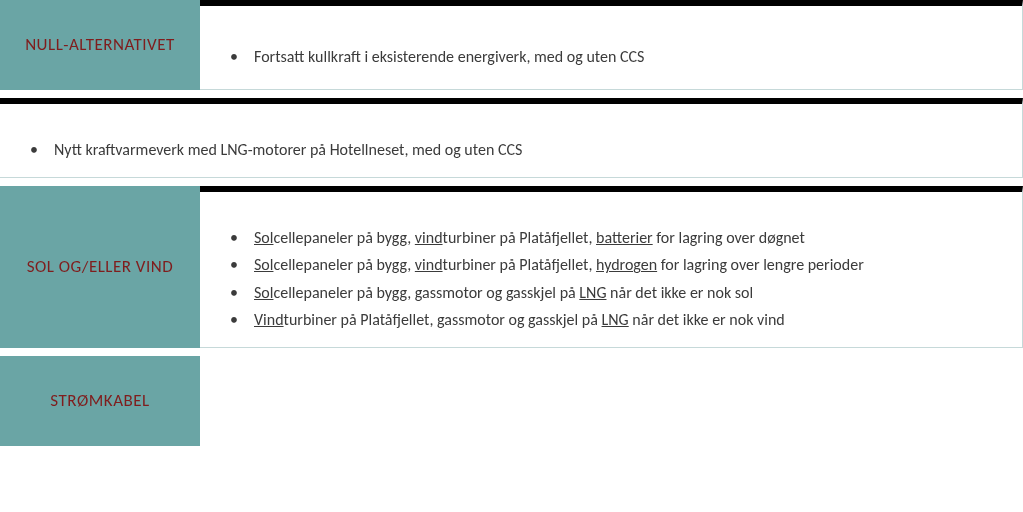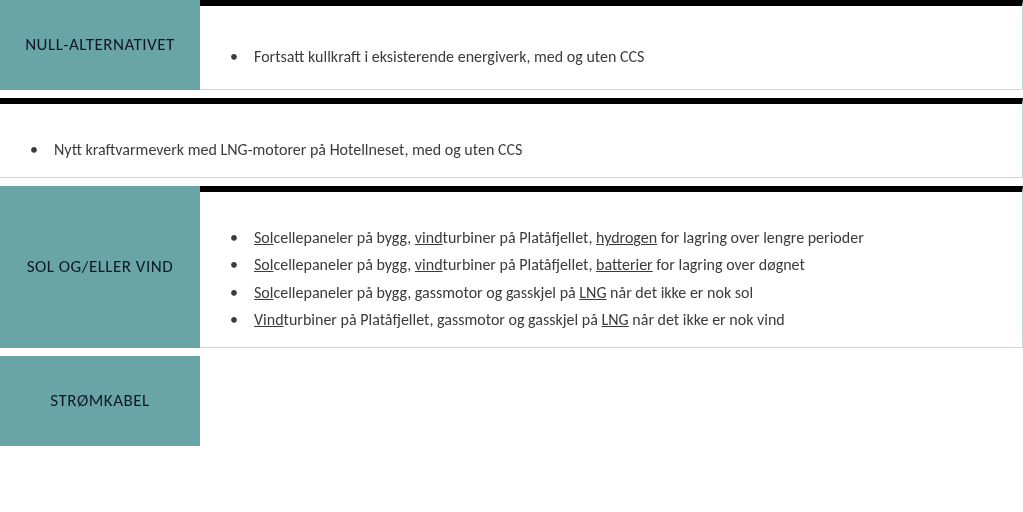--- a/index.html
+++ b/index.html
@@ -5,21 +5,21 @@
   * { box-sizing: border-box; margin: 0; padding: 0; }
   body {
     font-family: "Segoe UI", Calibri, Arial, sans-serif;
     background: #fff;
     width: 1023px;
     padding: 0;
   }
   .row { display: flex; width: 100%; margin-bottom: 8px; }
   .label-cell {
     background: #6aa5a5;
-    color: #0f172a;
+    color: #7f1d1d;
     width: 200px;
     min-height: 90px;
     display: flex;
     align-items: center;
     justify-content: center;
     text-align: center;
     font-size: 17px;
     letter-spacing: 0.5px;
     padding: 10px 8px;
     line-height: 1.3;
@@ -68,22 +68,22 @@
       <div class="content-cell">
         <ul>
           <li><span>Nytt kraftvarmeverk med LNG-motorer på Hotellneset, med og uten CCS</span></li>
         </ul>
       </div>
     </div>
     <div class="row">
       <div class="label-cell">SOL OG/ELLER VIND</div>
       <div class="content-cell">
         <ul>
+          <li><span class="u">Sol</span><span>cellepaneler på bygg, </span><span class="u">vind</span><span>turbiner på Platåfjellet, </span><span class="u">batterier</span><span> for lagring over døgnet</span></li>
           <li><span class="u">Sol</span><span>cellepaneler på bygg, </span><span class="u">vind</span><span>turbiner på Platåfjellet, </span><span class="u">hydrogen</span><span> for lagring over lengre perioder</span></li>
-          <li><span class="u">Sol</span><span>cellepaneler på bygg, </span><span class="u">vind</span><span>turbiner på Platåfjellet, </span><span class="u">batterier</span><span> for lagring over døgnet</span></li>
           <li><span class="u">Sol</span><span>cellepaneler på bygg, gassmotor og gasskjel på </span><span class="u">LNG</span><span> når det ikke er nok sol</span></li>
           <li><span class="u">Vind</span><span>turbiner på Platåfjellet, gassmotor og gasskjel på </span><span class="u">LNG</span><span> når det ikke er nok vind</span></li>
         </ul>
       </div>
     </div>
     <div class="row">
       <div class="label-cell">STRØMKABEL</div>
     </div>
   </div>
 

